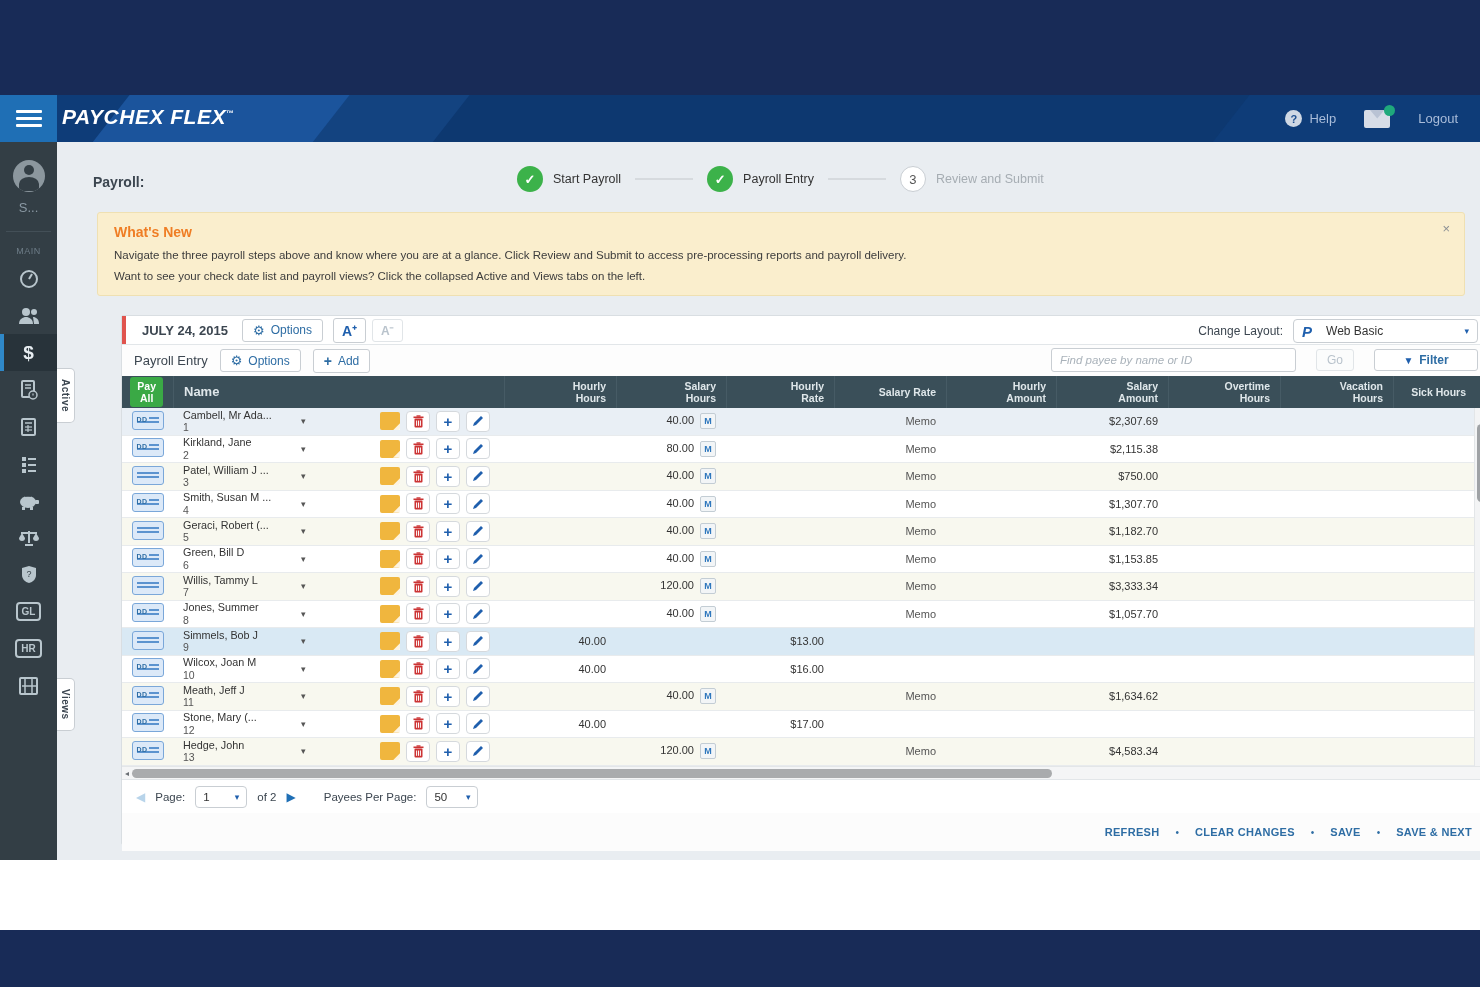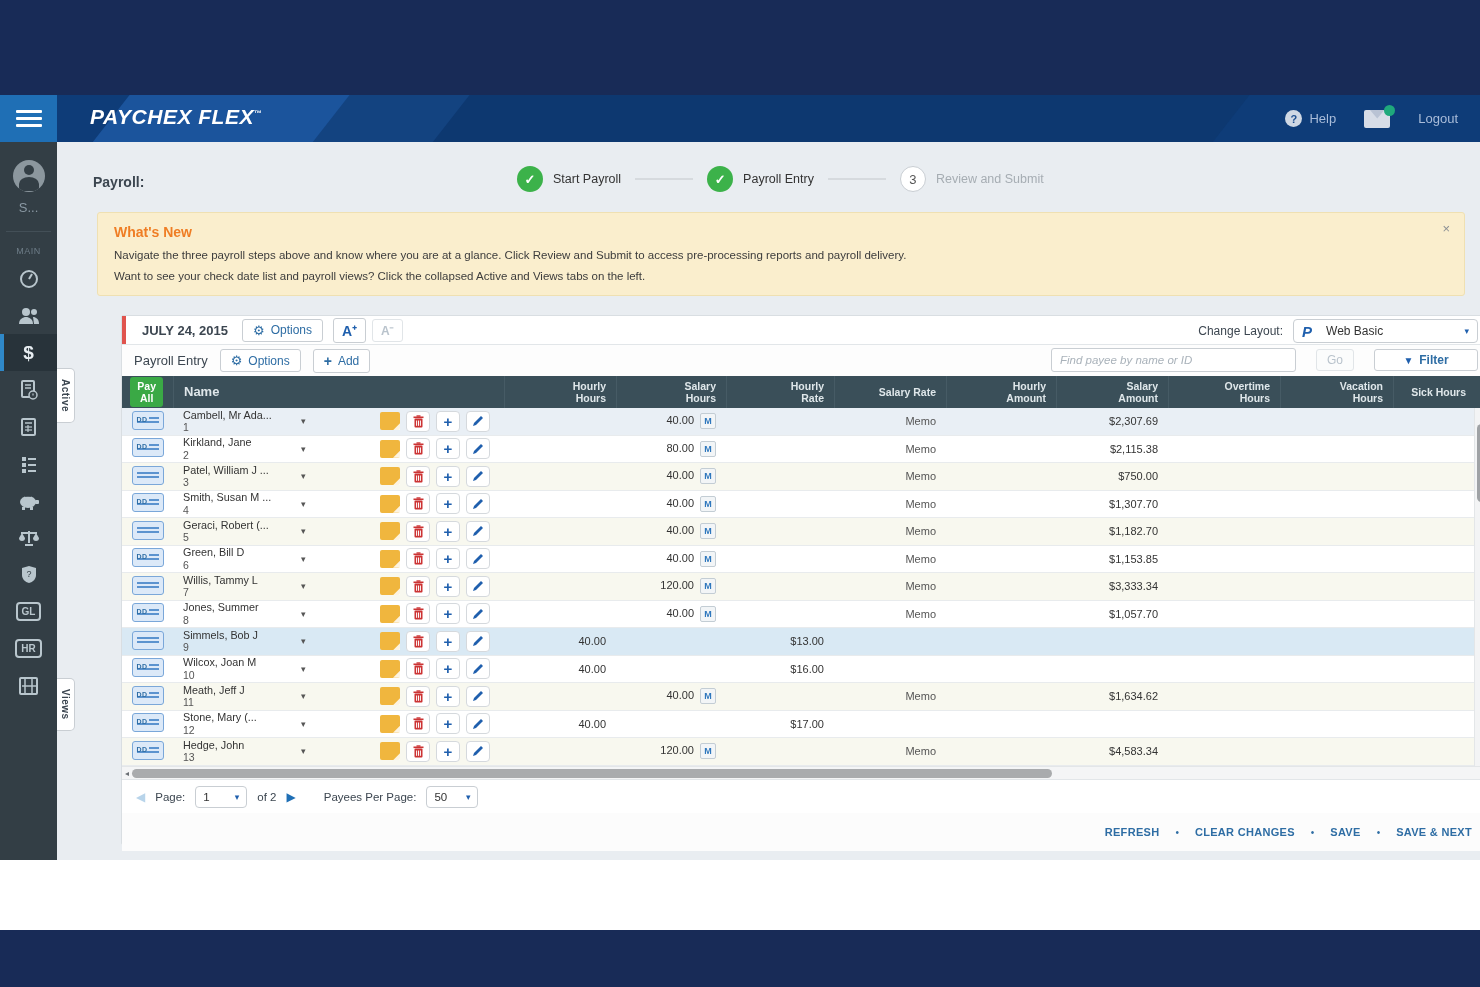--- a/index.html
+++ b/index.html
@@ -9,21 +9,21 @@
   
   .band-top { position:absolute; left:0; top:0; width:1480px; height:95px; background:#182b57; }
   .band-bottom { position:absolute; left:0; top:930px; width:1480px; height:57px; background:#182b57; }
 
   
   .appheader { position:absolute; left:0; top:95px; width:1480px; height:47px; background:#0e3c78; overflow:hidden; }
   .appheader .diag1 { position:absolute; left:110px; top:-20px; width:340px; height:90px; background:#1b549c; transform:skewX(-38deg); }
   .appheader .diag2 { position:absolute; left:330px; top:-20px; width:900px; height:90px; background:#0d346a; transform:skewX(-38deg); opacity:.55; }
   .hamburger { position:absolute; left:0; top:0; width:57px; height:47px; background:#1f6fb5; cursor:pointer; display:flex; align-items:center; justify-content:center; flex-direction:column; gap:4px; }
   .hamburger span { display:block; width:26px; height:3px; background:#fff; border-radius:1px; }
-  .brand { position:absolute; left:90px; top:10px; color:#fff; font-size:21px; font-weight:bold; font-style:italic; letter-spacing:.5px; white-space:nowrap; }
+  .brand { position:absolute; left:62px; top:10px; color:#fff; font-size:21px; font-weight:bold; font-style:italic; letter-spacing:.5px; white-space:nowrap; }
   .brand sup { font-size:8px; font-style:normal; vertical-align:super; }
   .hdr-right { position:absolute; right:22px; top:0; height:47px; display:flex; align-items:center; gap:28px; }
   .help-wrap { display:flex; align-items:center; gap:7px; cursor:pointer; }
   .help-circle { width:17px; height:17px; border-radius:50%; background:#cfd8e4; color:#1e4f90; font-size:11px; font-weight:bold; display:flex; align-items:center; justify-content:center; }
   .hdr-link { color:#a9bcd9; font-size:13px; }
   .mail-wrap { position:relative; cursor:pointer; }
   .mail { width:26px; height:18px; background:#d7dde7; border-radius:2px; position:relative; overflow:hidden; }
   .mail:before { content:""; position:absolute; left:-4px; top:-11px; width:34px; height:20px; background:#b9c3d4; transform:rotate(0); clip-path:polygon(0 0,100% 0,50% 100%); }
   .mail-dot { position:absolute; right:-5px; top:-5px; width:11px; height:11px; border-radius:50%; background:#1fa97c; }
 

